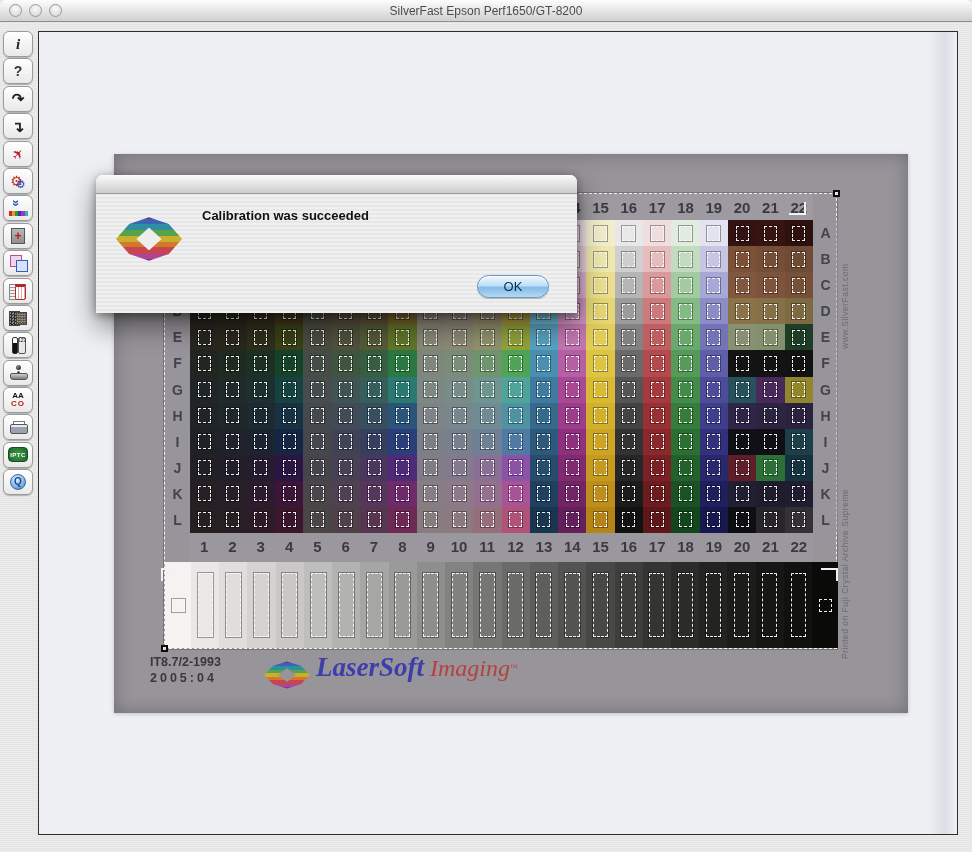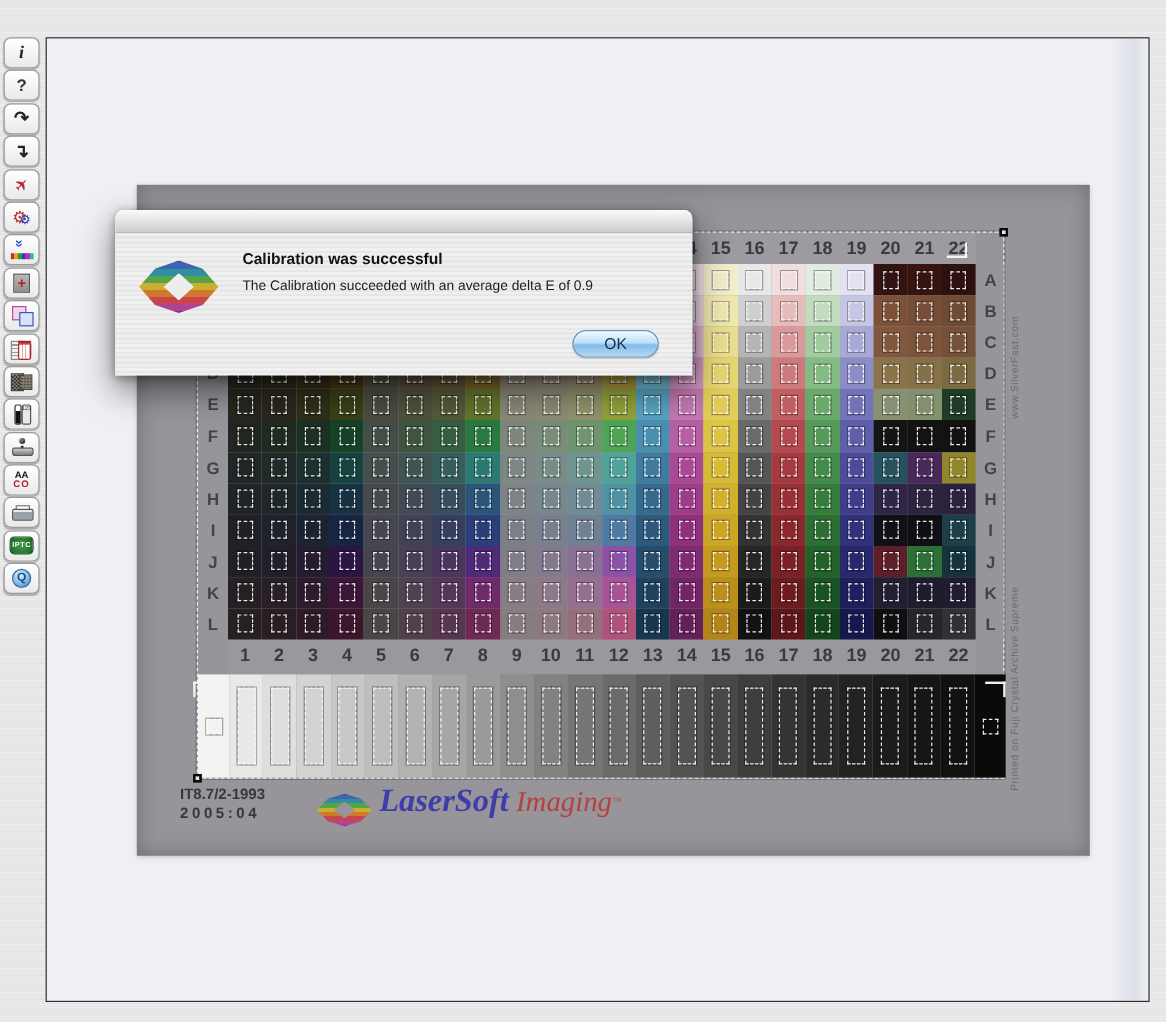--- a/index.html
+++ b/index.html
@@ -166,20 +166,28 @@
   .zoom-box .zlabel { flex:1; padding-left:3px; }
   .zoom-box .zarrow { flex:0 0 12px; border-left:1px solid #8a8a8a; text-align:center; font-size:7px; color:#111; }
   .resize-grip { position:absolute; right:1px; top:2px; width:13px; height:13px;
     background:repeating-linear-gradient(135deg,rgba(255,255,255,0) 0 2px,#b0b0b0 2px 3px,#f2f2f2 3px 4px); }
 </style>
 </head>
 <body>
 
 <div class="screen">
 
+  <div class="titlebar">
+    <div class="traffic">
+      <span class="tl-btn"></span>
+      <span class="tl-btn"></span>
+      <span class="tl-btn"></span>
+    </div>
+    <span class="win-title">SilverFast Epson Perf1650/GT-8200</span>
+  </div>
 
   <div class="toolbar">
       <button class="tbtn icon-info">
         <span class="glyph">i</span>
       </button>
       <button class="tbtn icon-help">
         <span class="glyph">?</span>
       </button>
       <button class="tbtn icon-rotate">
         <span class="glyph">↷</span>
@@ -1194,19 +1202,18 @@
       <div class="sf-eye logo-eye"></div>
       <div class="brand">
         <span class="b1">LaserSoft</span><span class="b2">Imaging</span><span class="tm">™</span>
       </div>
     </div>
   </div>
 
   <div class="dialog">
     <div class="dlg-titlebar"></div>
     <div class="sf-eye dlg-icon"></div>
-    <div class="dlg-title">Calibration was successful</div>
-    <div class="dlg-msg">The Calibration succeeded with an average delta E of 0.9</div>
+    <div class="dlg-title">Calibration was succeeded</div>
     <button class="ok-btn">OK</button>
   </div>
 
 
 </div>
 
 </body></html>

